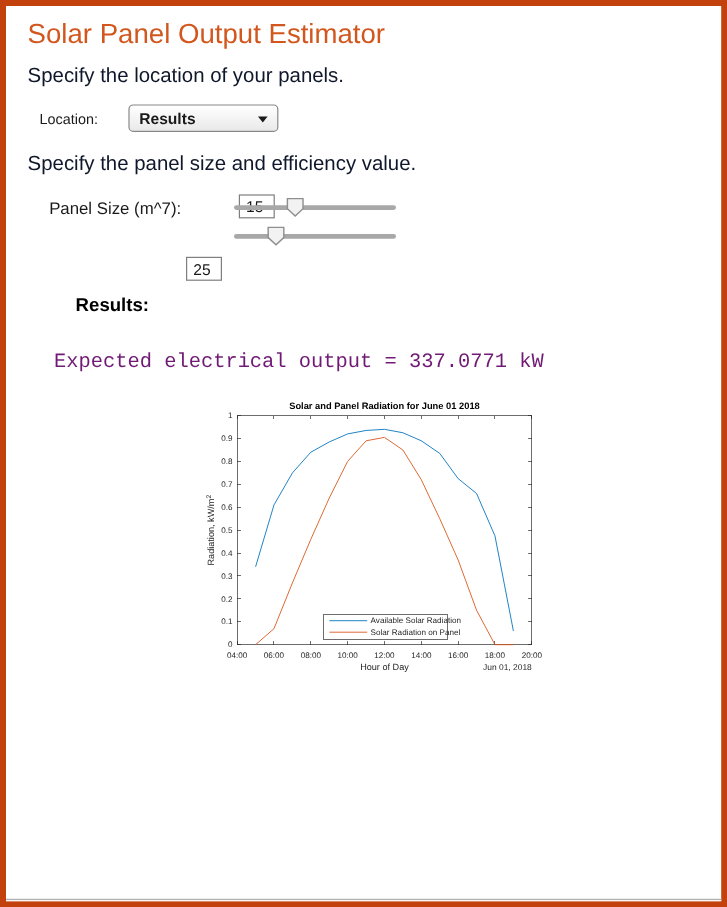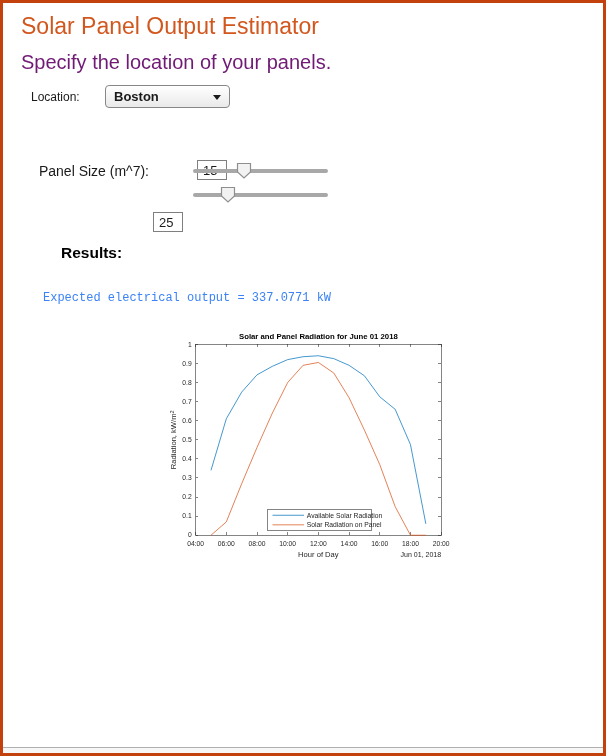--- a/index.html
+++ b/index.html
@@ -1,23 +1,23 @@
 <!DOCTYPE html>
 <html><head>
 <meta charset="utf-8">
 <style>
   html,body{margin:0;padding:0;background:#e8e8e8;}
   .app{
     position:relative; width:606px; height:756px; box-sizing:border-box;
-    background:#ffffff; border:3px solid #c2410c; overflow:hidden;
+    background:#ffffff; border:5px solid #c2410c; overflow:hidden;
     font-family:"Liberation Sans", sans-serif; color:#1a1a1a;
   }
   .abs{position:absolute;}
   #title{left:18px; top:10px; font-size:23px; color:#d2571e;}
-  .intro{font-size:20px; color:#701a75;}
+  .intro{font-size:17px; color:#0f172a;}
   #intro1{left:18px; top:48px;}
   #intro2{left:18px; top:122px;}
   #loc-label{left:28px; top:87px; font-size:12px;}
   .dropdown{
     left:102px; top:82px; width:125px; height:23px; box-sizing:border-box;
     border:1px solid #878787; border-radius:4px;
     background:linear-gradient(#ffffff,#e9e9e9);
     font-size:13px; font-weight:bold; line-height:21px; padding-left:8px;
     cursor:default;
   }
@@ -40,42 +40,43 @@
   }
   #ps-slider{top:166px;} #pe-slider{top:190px;}
   .thumb{position:absolute; top:-7px; margin-left:-8px;}
   #calc-btn{
     position:absolute; left:40px; top:204px; height:23px; padding:0 12px;
     border:1px solid #8c8c8c; border-radius:5px;
     background:linear-gradient(#ffffff,#ececec);
     font-family:"Liberation Sans",sans-serif; font-size:13.5px; color:#1a1a1a;
   }
   #results-h{left:18px; top:241px; font-size:15.5px; font-weight:bold; color:#000;margin-left:40px;}
-  #output{left:40px; top:288px; font-family:"Liberation Mono","DejaVu Sans Mono",monospace; font-size:12px; color:#3b82f6;}
+  #output{left:40px; top:288px; font-family:"Liberation Mono","DejaVu Sans Mono",monospace; font-size:17px; color:#701a75;}
   #chart{left:0; top:325px;}
   #bottom-strip{
     left:0; top:744px; width:606px; height:12px;
     border-top:1px solid #b0b0b0; background:#f7f7f7;
   }
 </style>
 </head>
 <body>
 
 <div class="app">
 
   <div class="abs" id="title">Solar Panel Output Estimator</div>
 
   <div class="abs intro" id="intro1">Specify the location of your panels.</div>
 
   <div class="abs" id="loc-label">Location:</div>
   <div class="abs dropdown">
-    <span>Boston</span>
+    <span>Results</span>
     <span class="caret"></span>
   </div>
 
+  <div class="abs intro" id="intro2">Specify the panel size and efficiency value.</div>
 
   <div class="abs ctl-label" id="ps-label">Panel Size (m^7):</div>
   <input class="numfield" id="ps-field" value="15" style="">
   <div class="slider" id="ps-slider">
     <svg class="thumb" width="16" height="18" style="left: 51.3px;">
       <path d="M1.5 1.5 h13 v8.5 l-6.5 6 l-6.5 -6 z" fill="#f2f2f2" stroke="#8f8f8f" stroke-width="1.2"></path>
     </svg>
   </div>
 
   <input class="numfield" id="pe-field" value="25" style="">

